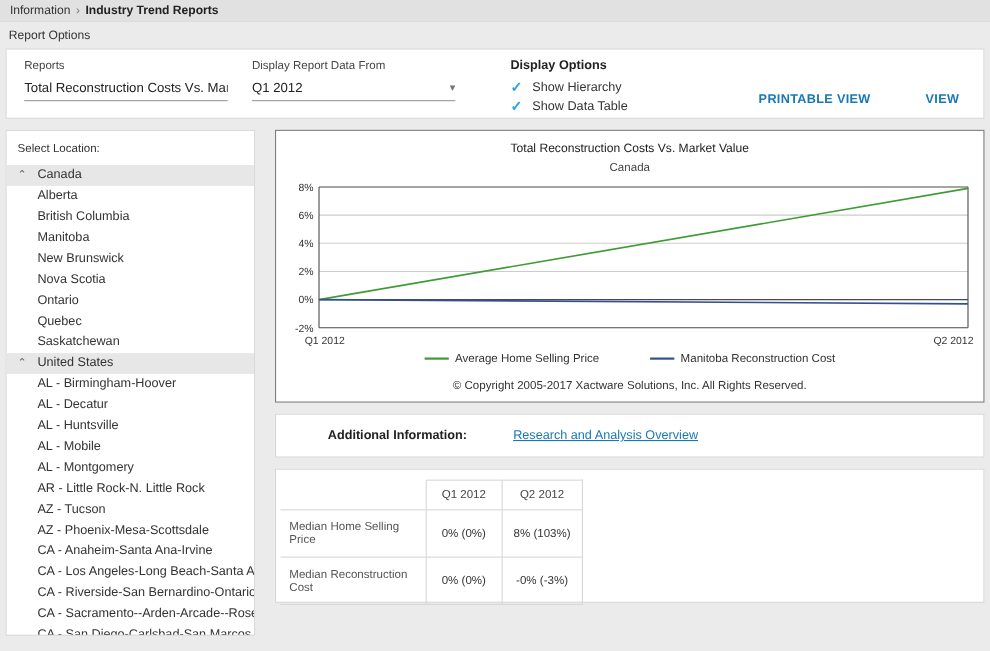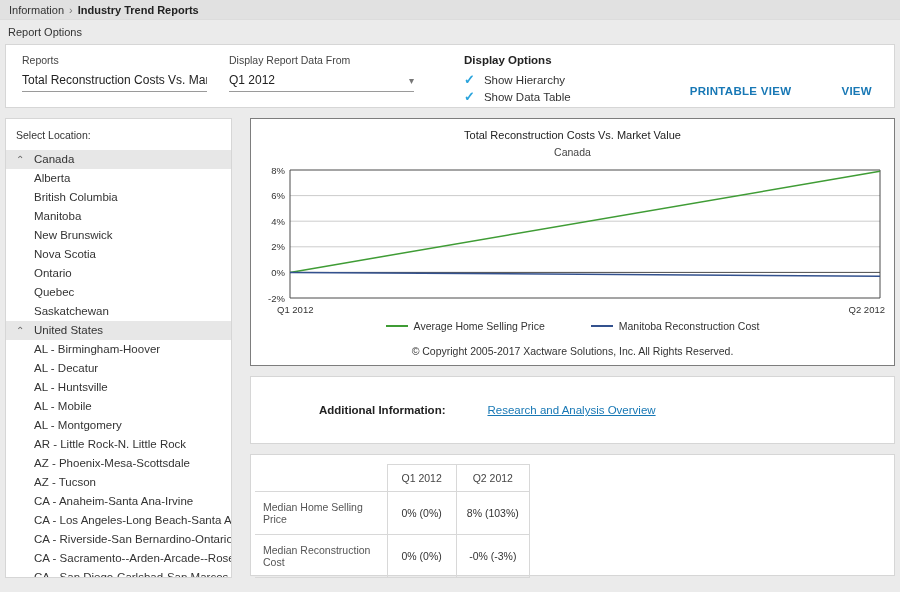--- a/index.html
+++ b/index.html
@@ -45,21 +45,21 @@
   .chart-panel { background:#fff; border:1px solid #7d7d7d; height:248px; flex:none; text-align:center; overflow:hidden; }
   .chart-title { font-size:11px; color:#222; margin-top:10px; }
   .chart-subtitle { font-size:10.5px; color:#444; margin-top:5px; }
   #chart-svg { display:block; margin:7px auto 0; }
   .legend { display:flex; justify-content:center; align-items:center; gap:46px; margin-top:3px; font-size:10.5px; color:#333; }
   .legend-item { display:flex; align-items:center; }
   .swatch { width:22px; height:2px; display:inline-block; margin-right:6px; }
   .copyright { font-size:10.5px; color:#333; margin-top:13px; }
 
   
-  .info-panel { background:#fff; border:1px solid #d6d6d6; height:68px; flex:none; display:flex; align-items:center; padding-left:68px; gap:42px;text-align:center; }
+  .info-panel { background:#fff; border:1px solid #d6d6d6; height:40px; flex:none; display:flex; align-items:center; padding-left:47px; gap:42px;text-align:center; }
   .info-label { font-weight:bold; font-size:11.5px; color:#222; }
   .info-link { color:#1878b5; font-size:11.5px; text-decoration:underline; cursor:pointer; }
 
   
   .table-panel { background:#fff; border:1px solid #d6d6d6; height:122px; flex:none; padding:9px 0 0 4px; }
   .table-panel table { border-collapse:collapse; font-size:10.5px; }
   .table-panel th { font-weight:normal; color:#444; padding:7px 14px; border:1px solid #d8d8d8; text-align:center; min-width:66px; }
   .table-panel th.empty-th { border-top:none; border-left:none; width:132px; }
   .table-panel td { border:1px solid #d8d8d8; padding:9px 10px; text-align:center; color:#333; }
   .table-panel td.row-label { text-align:left; color:#555; border-left:none; padding-left:8px; }
@@ -192,26 +192,26 @@
             <span class="tree-label">AL - Montgomery</span>
           </div>
 
           <div class="tree-item">
             <span class="chev"></span>
             <span class="tree-label">AR - Little Rock-N. Little Rock</span>
           </div>
 
           <div class="tree-item">
             <span class="chev"></span>
+            <span class="tree-label">AZ - Tucson</span>
+          </div>
+
+          <div class="tree-item">
+            <span class="chev"></span>
             <span class="tree-label">AZ - Phoenix-Mesa-Scottsdale</span>
-          </div>
-
-          <div class="tree-item">
-            <span class="chev"></span>
-            <span class="tree-label">AZ - Tucson</span>
           </div>
 
           <div class="tree-item">
             <span class="chev"></span>
             <span class="tree-label">CA - Anaheim-Santa Ana-Irvine</span>
           </div>
 
           <div class="tree-item">
             <span class="chev"></span>
             <span class="tree-label">CA - Los Angeles-Long Beach-Santa Ana</span>

